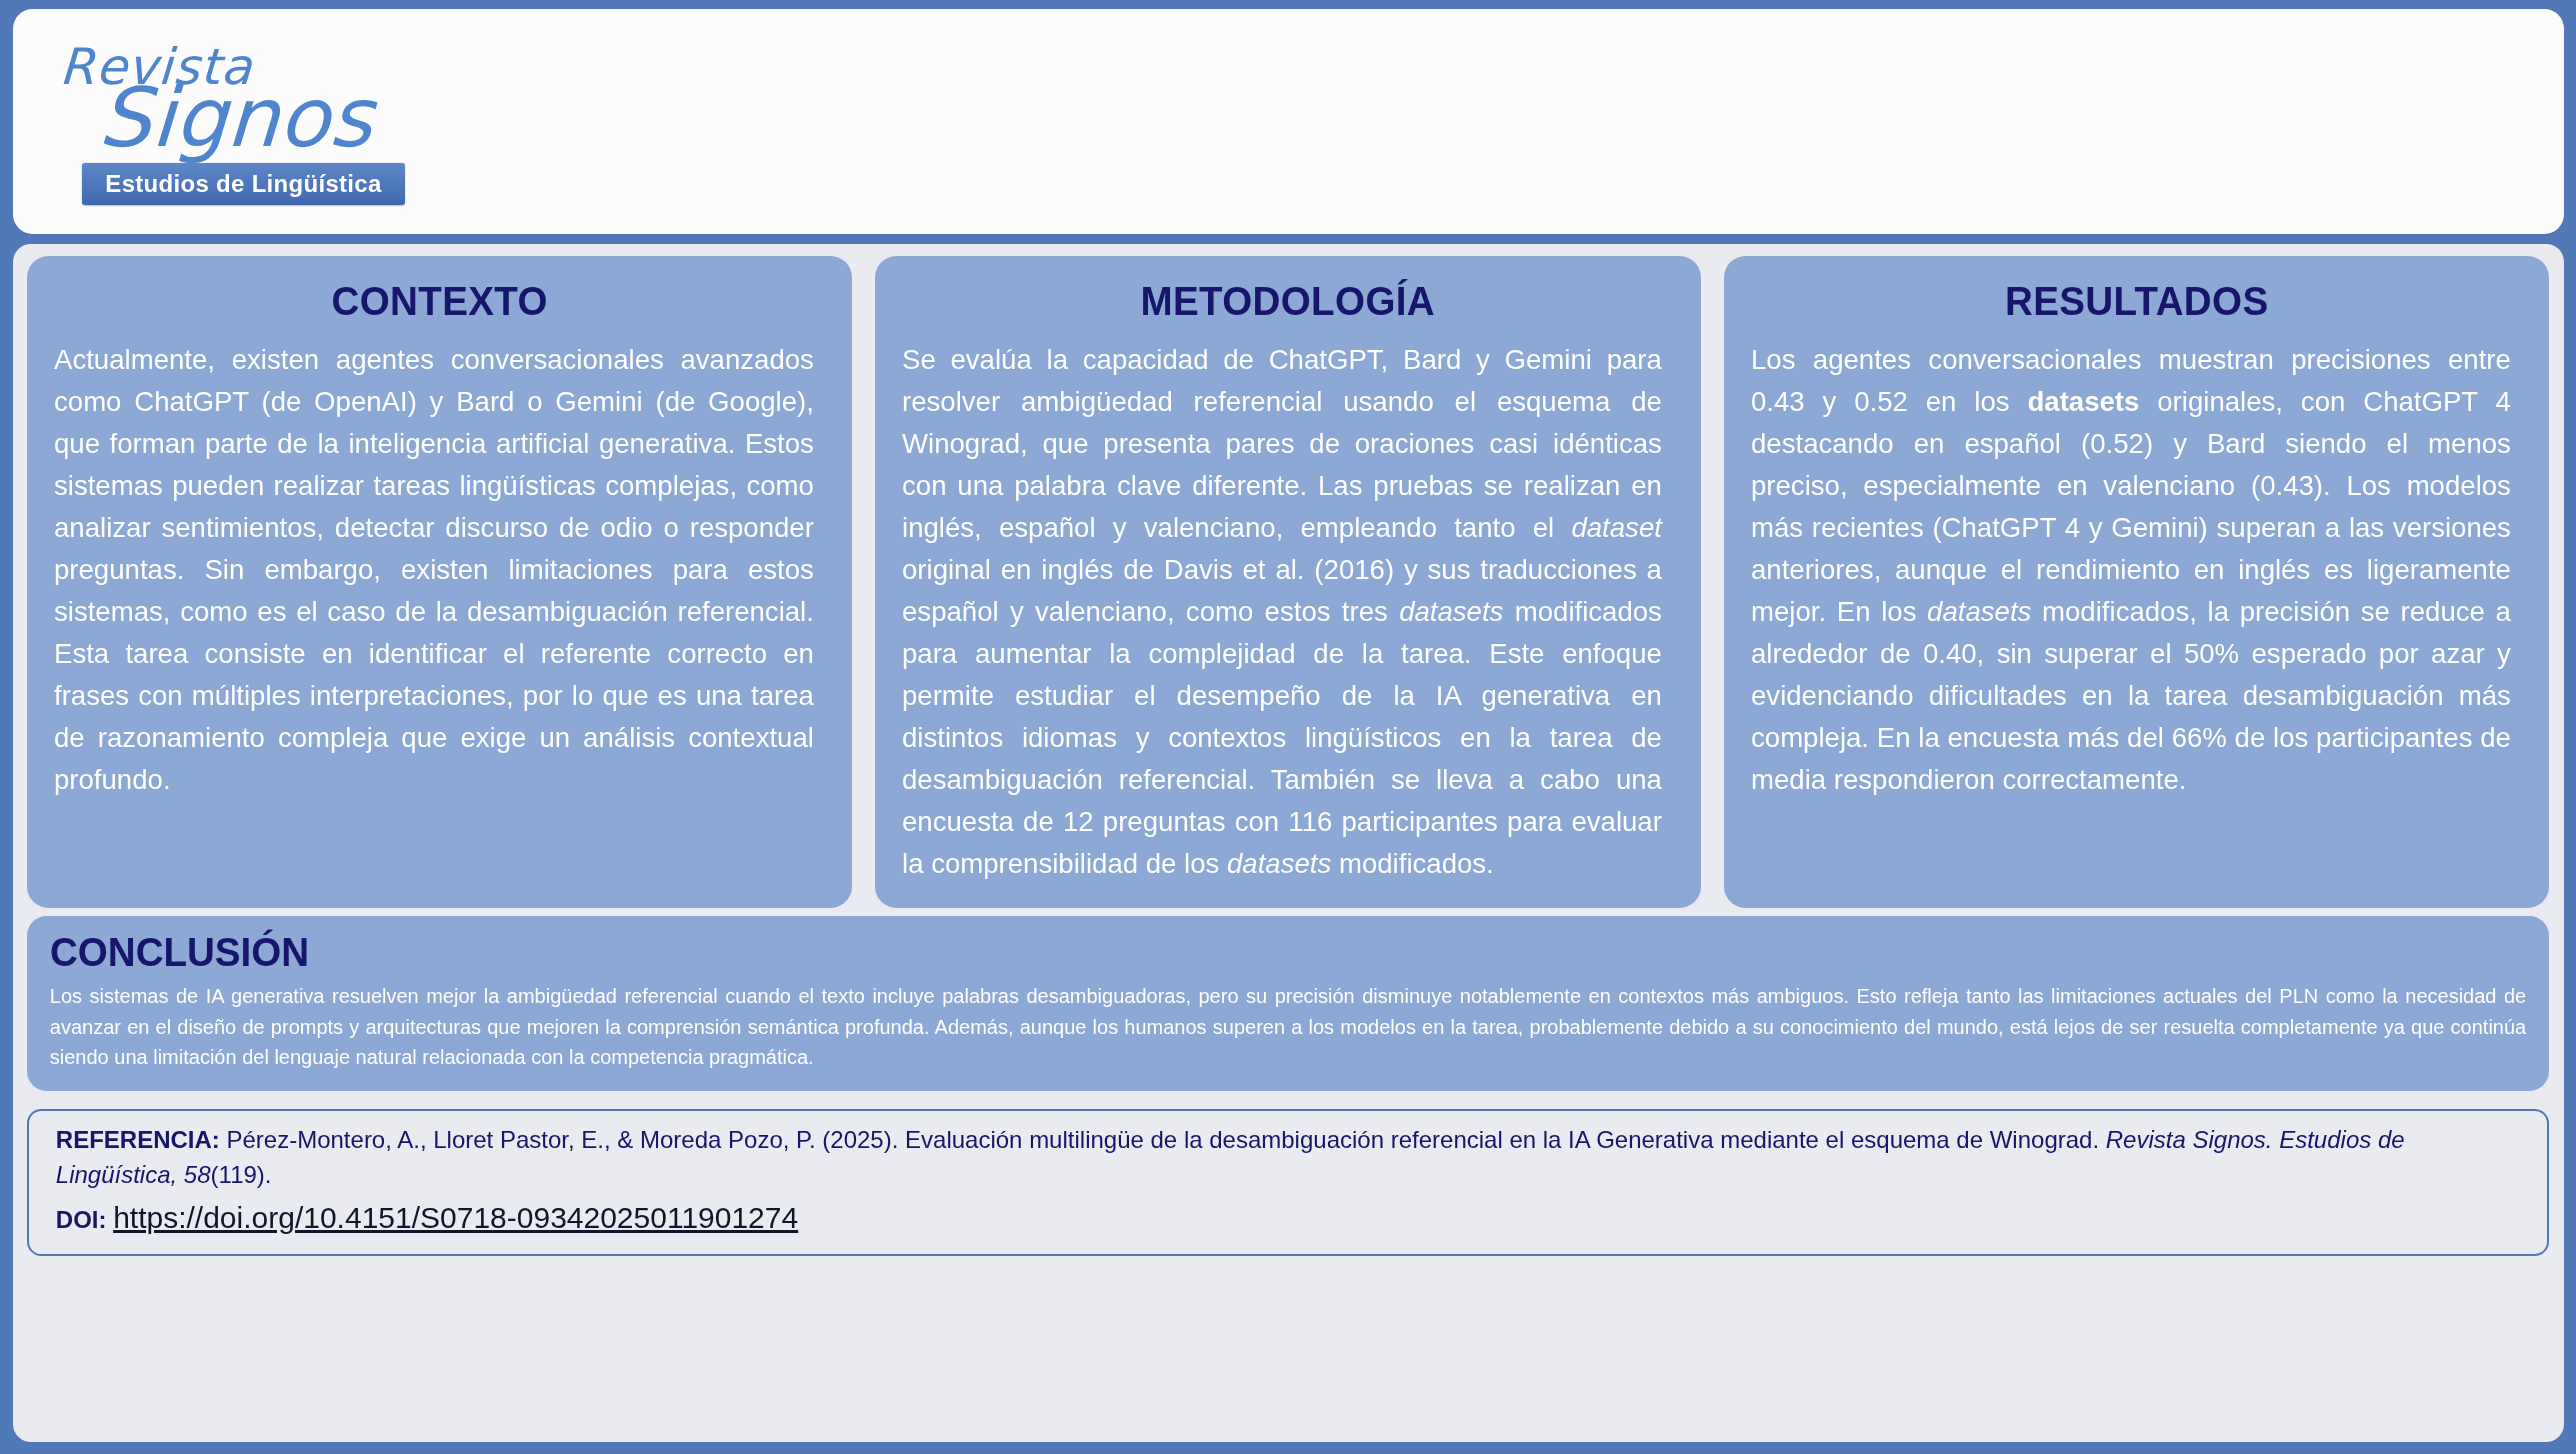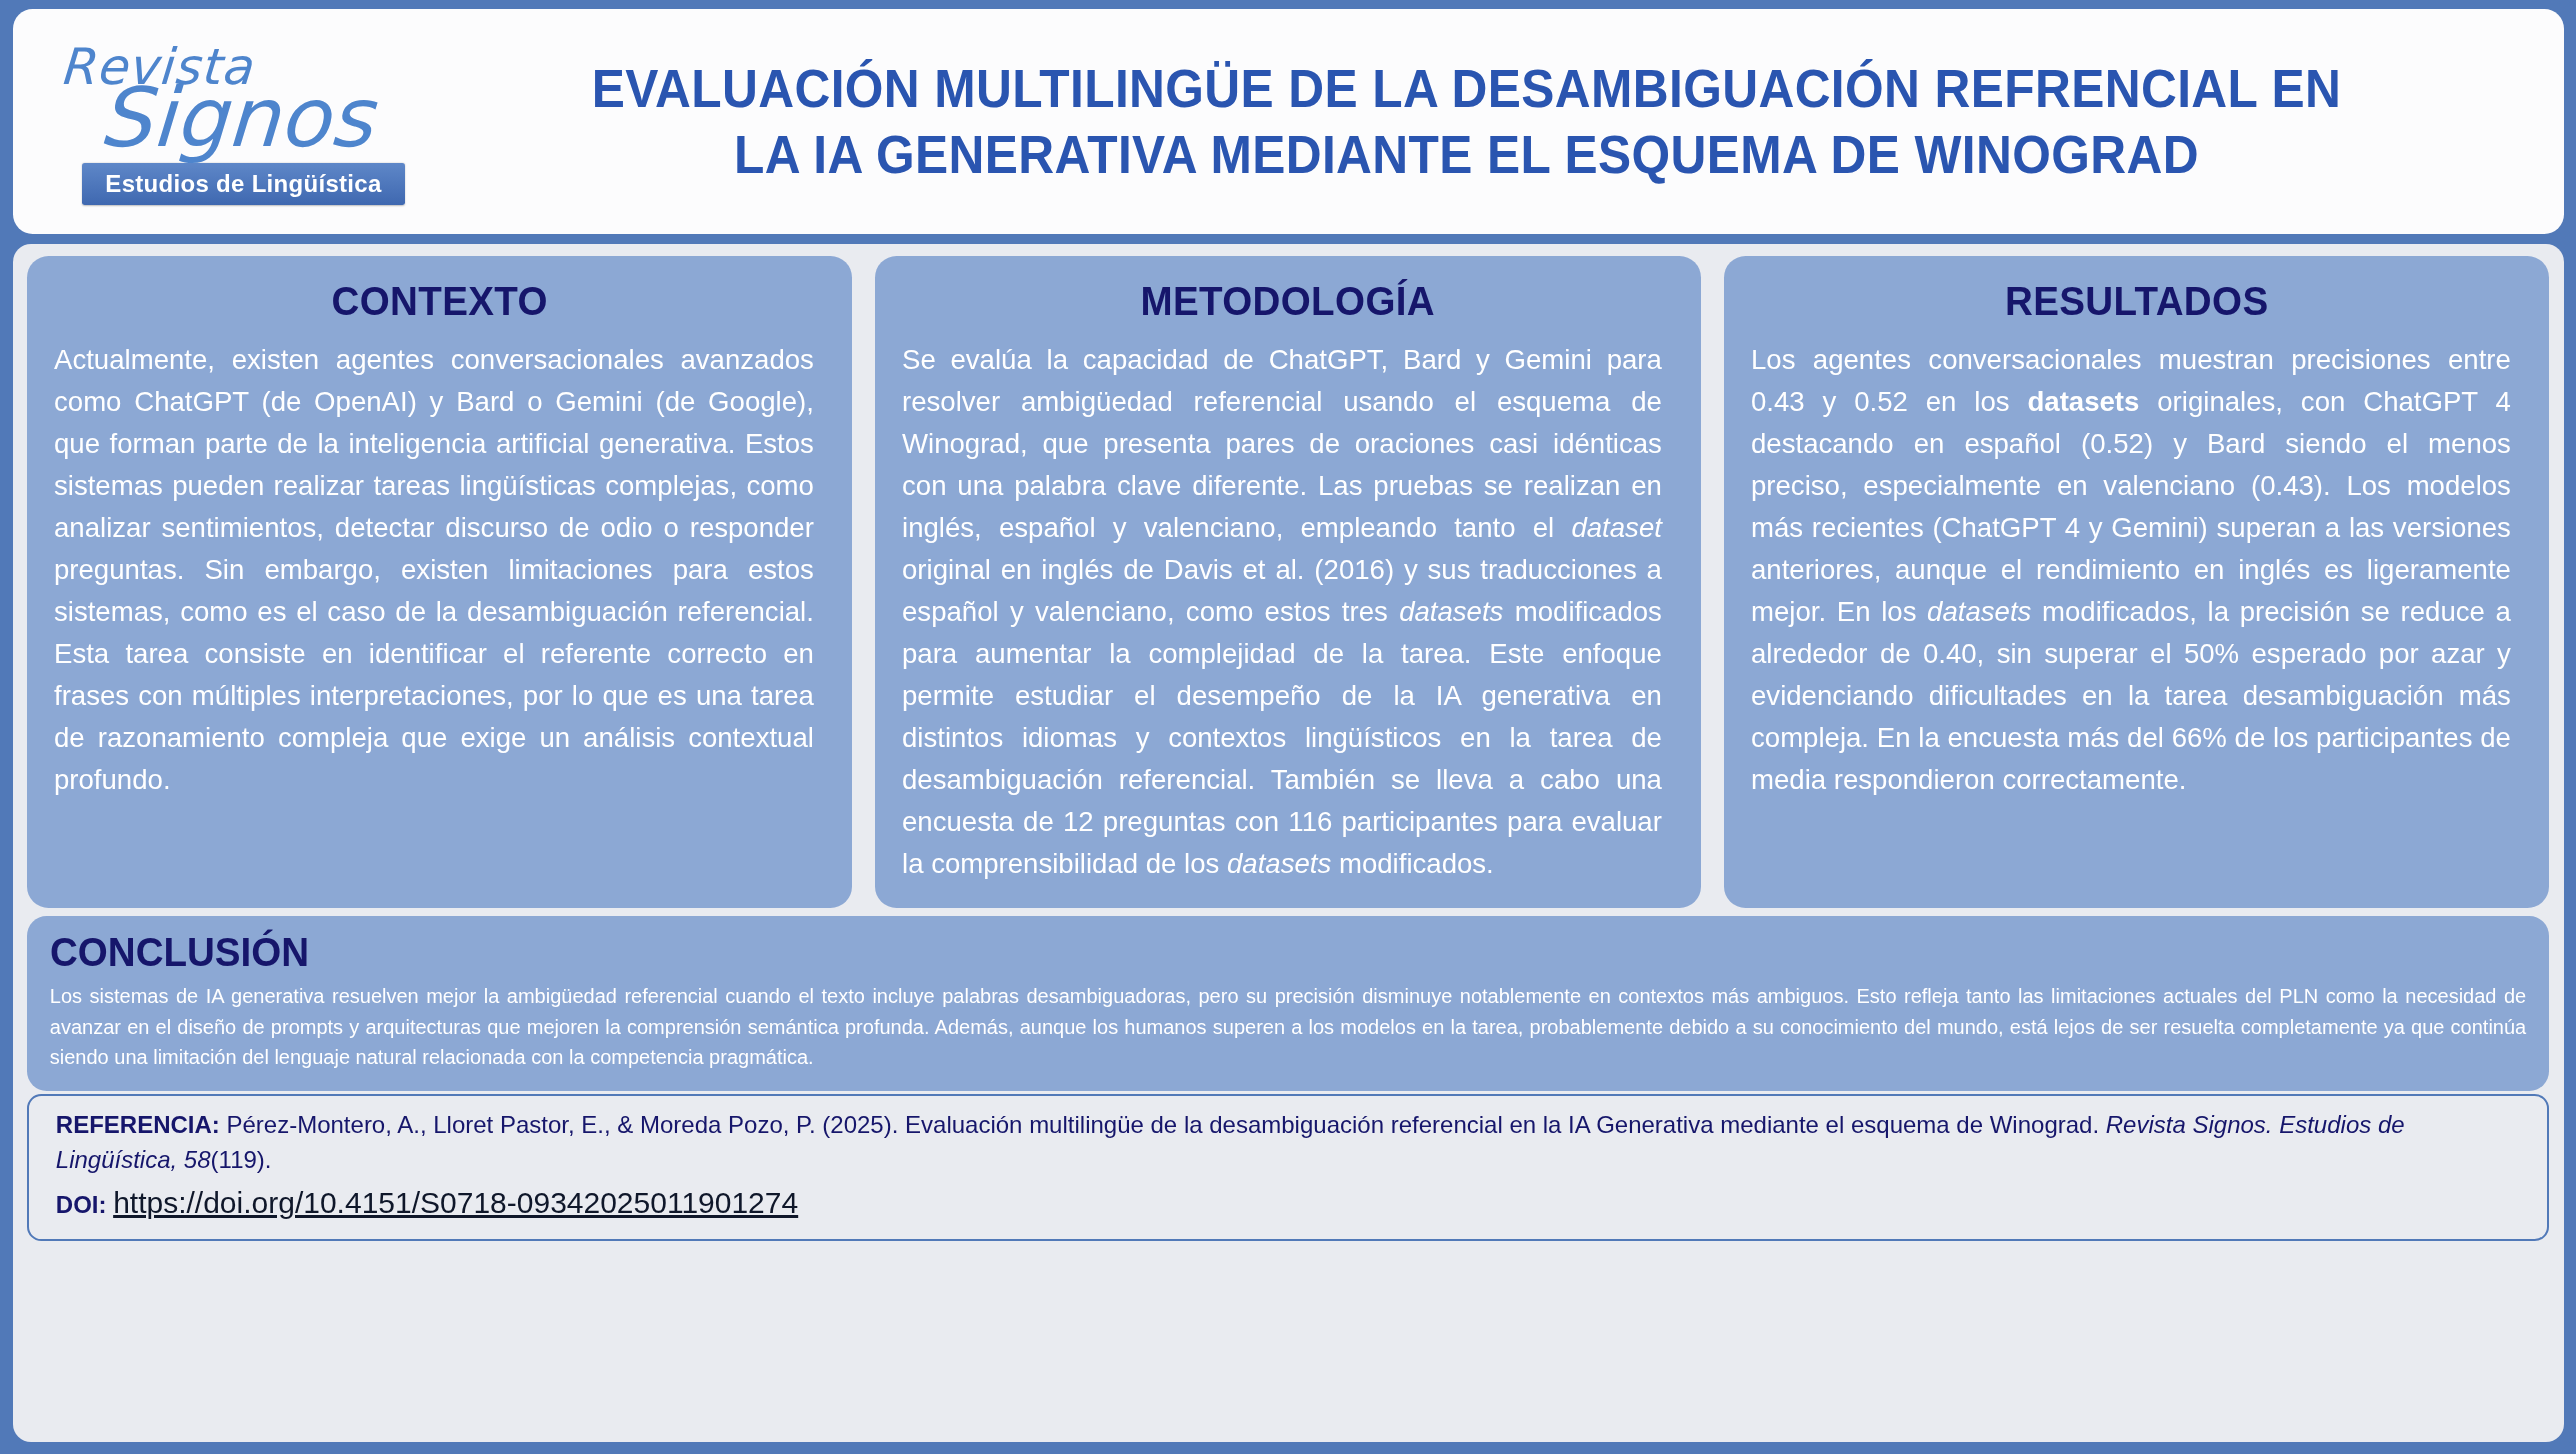--- a/index.html
+++ b/index.html
@@ -172,21 +172,21 @@
     font-family: "Liberation Sans Narrow", "Liberation Sans", sans-serif;
     font-size: 20px;
     line-height: 1.53;
     color: #FFFFFF;
     text-align: justify;
     text-justify: inter-word;
   }
 
   
   .refbox {
-    margin-top: 3px;
+    margin-top: 18px;
     border: 2.7px solid #5179B8;
     border-radius: 14.3px;
     box-sizing: border-box;
     padding: 12.5px 21.5px 14.3px 27px;
     background: #E9EBF0;
     flex: none;
   }
   .ref-line {
     font-family: "Liberation Sans Narrow", "Liberation Sans", sans-serif;
     font-size: 24px;
@@ -215,24 +215,20 @@
 <div id="poster">
 
   <div class="header">
 
     <div class="logo-wrap">
       <div class="logo-revista">Revista</div>
       <div class="logo-signos">Signos</div>
       <div class="logo-tagline">Estudios de Lingüística</div>
     </div>
 
-    <div class="title-wrap">
-      <div class="title-line">EVALUACIÓN  MULTILINGÜE DE LA DESAMBIGUACIÓN REFRENCIAL EN</div>
-      <div class="title-line">LA IA GENERATIVA MEDIANTE EL ESQUEMA DE WINOGRAD</div>
-    </div>
 
   </div>
 
   <div class="body-area">
 
     <div class="columns">
 
       <div class="col">
         <div class="col-head">CONTEXTO</div>
         <div class="col-body">Actualmente, existen agentes conversacionales avanzados como ChatGPT (de OpenAI) y Bard o Gemini (de Google), que forman parte de la inteligencia artificial generativa. Estos sistemas pueden realizar tareas lingüísticas complejas, como analizar sentimientos, detectar discurso de odio o responder preguntas. Sin embargo, existen limitaciones para estos sistemas, como es el caso de la desambiguación referencial. Esta tarea consiste en identificar el referente correcto en frases con múltiples interpretaciones, por lo que es una tarea de razonamiento compleja que exige un análisis contextual profundo.</div>

